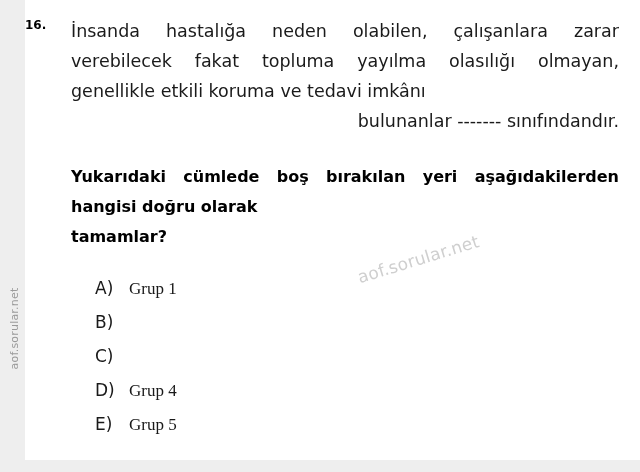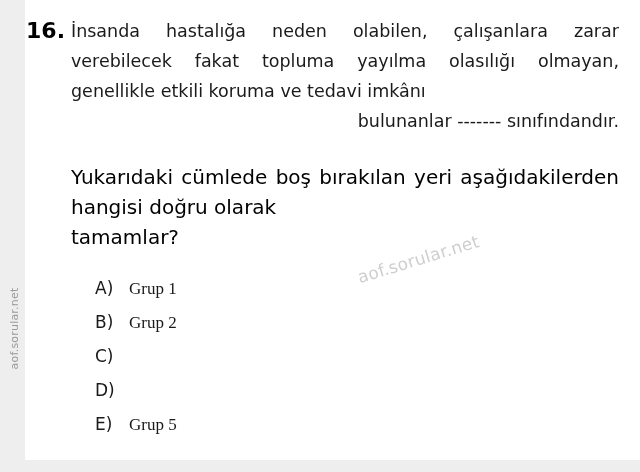--- a/index.html
+++ b/index.html
@@ -62,22 +62,21 @@
     left: 0;
     top: 16px;
     width: 600px;
   }
 
   .q-number {
     position: absolute;
     left: 0;
     top: 2px;
     width: 40px;
-    text-align: right;
-    font-size: 22px;
+    font-size: 12px;
     font-weight: bold;
     color: #000;
   }
 
   .q-body {
     margin-left: 46px;
     width: 548px;
   }
 
   .q-text {
@@ -87,22 +86,22 @@
     text-justify: inter-word;
     color: #1a1a1a;
   }
   .q-text .lastline {
     display: block;
     text-align: right;
   }
 
   .q-prompt {
     margin-top: 26px;
-    font-size: 20px;
-    font-weight: normal;
+    font-size: 16px;
+    font-weight: bold;
     line-height: 30px;
     text-align: justify;
     text-justify: inter-word;
     color: #000;
   }
   .q-prompt .lastline {
     display: block;
     text-align: left;
   }
 
@@ -169,29 +168,29 @@
 
       <div class="options">
 
         <div class="option">
           <span class="option-letter">A)</span>
           <span class="option-label">Grup 1</span>
         </div>
 
         <div class="option">
           <span class="option-letter">B)</span>
-          <span class="option-label">Grup 2</span>
         </div>
 
         <div class="option">
           <span class="option-letter">C)</span>
         </div>
 
         <div class="option">
           <span class="option-letter">D)</span>
+          <span class="option-label">Grup 4</span>
         </div>
 
         <div class="option">
           <span class="option-letter">E)</span>
           <span class="option-label">Grup 5</span>
         </div>
 
       </div>
 
     </div>

